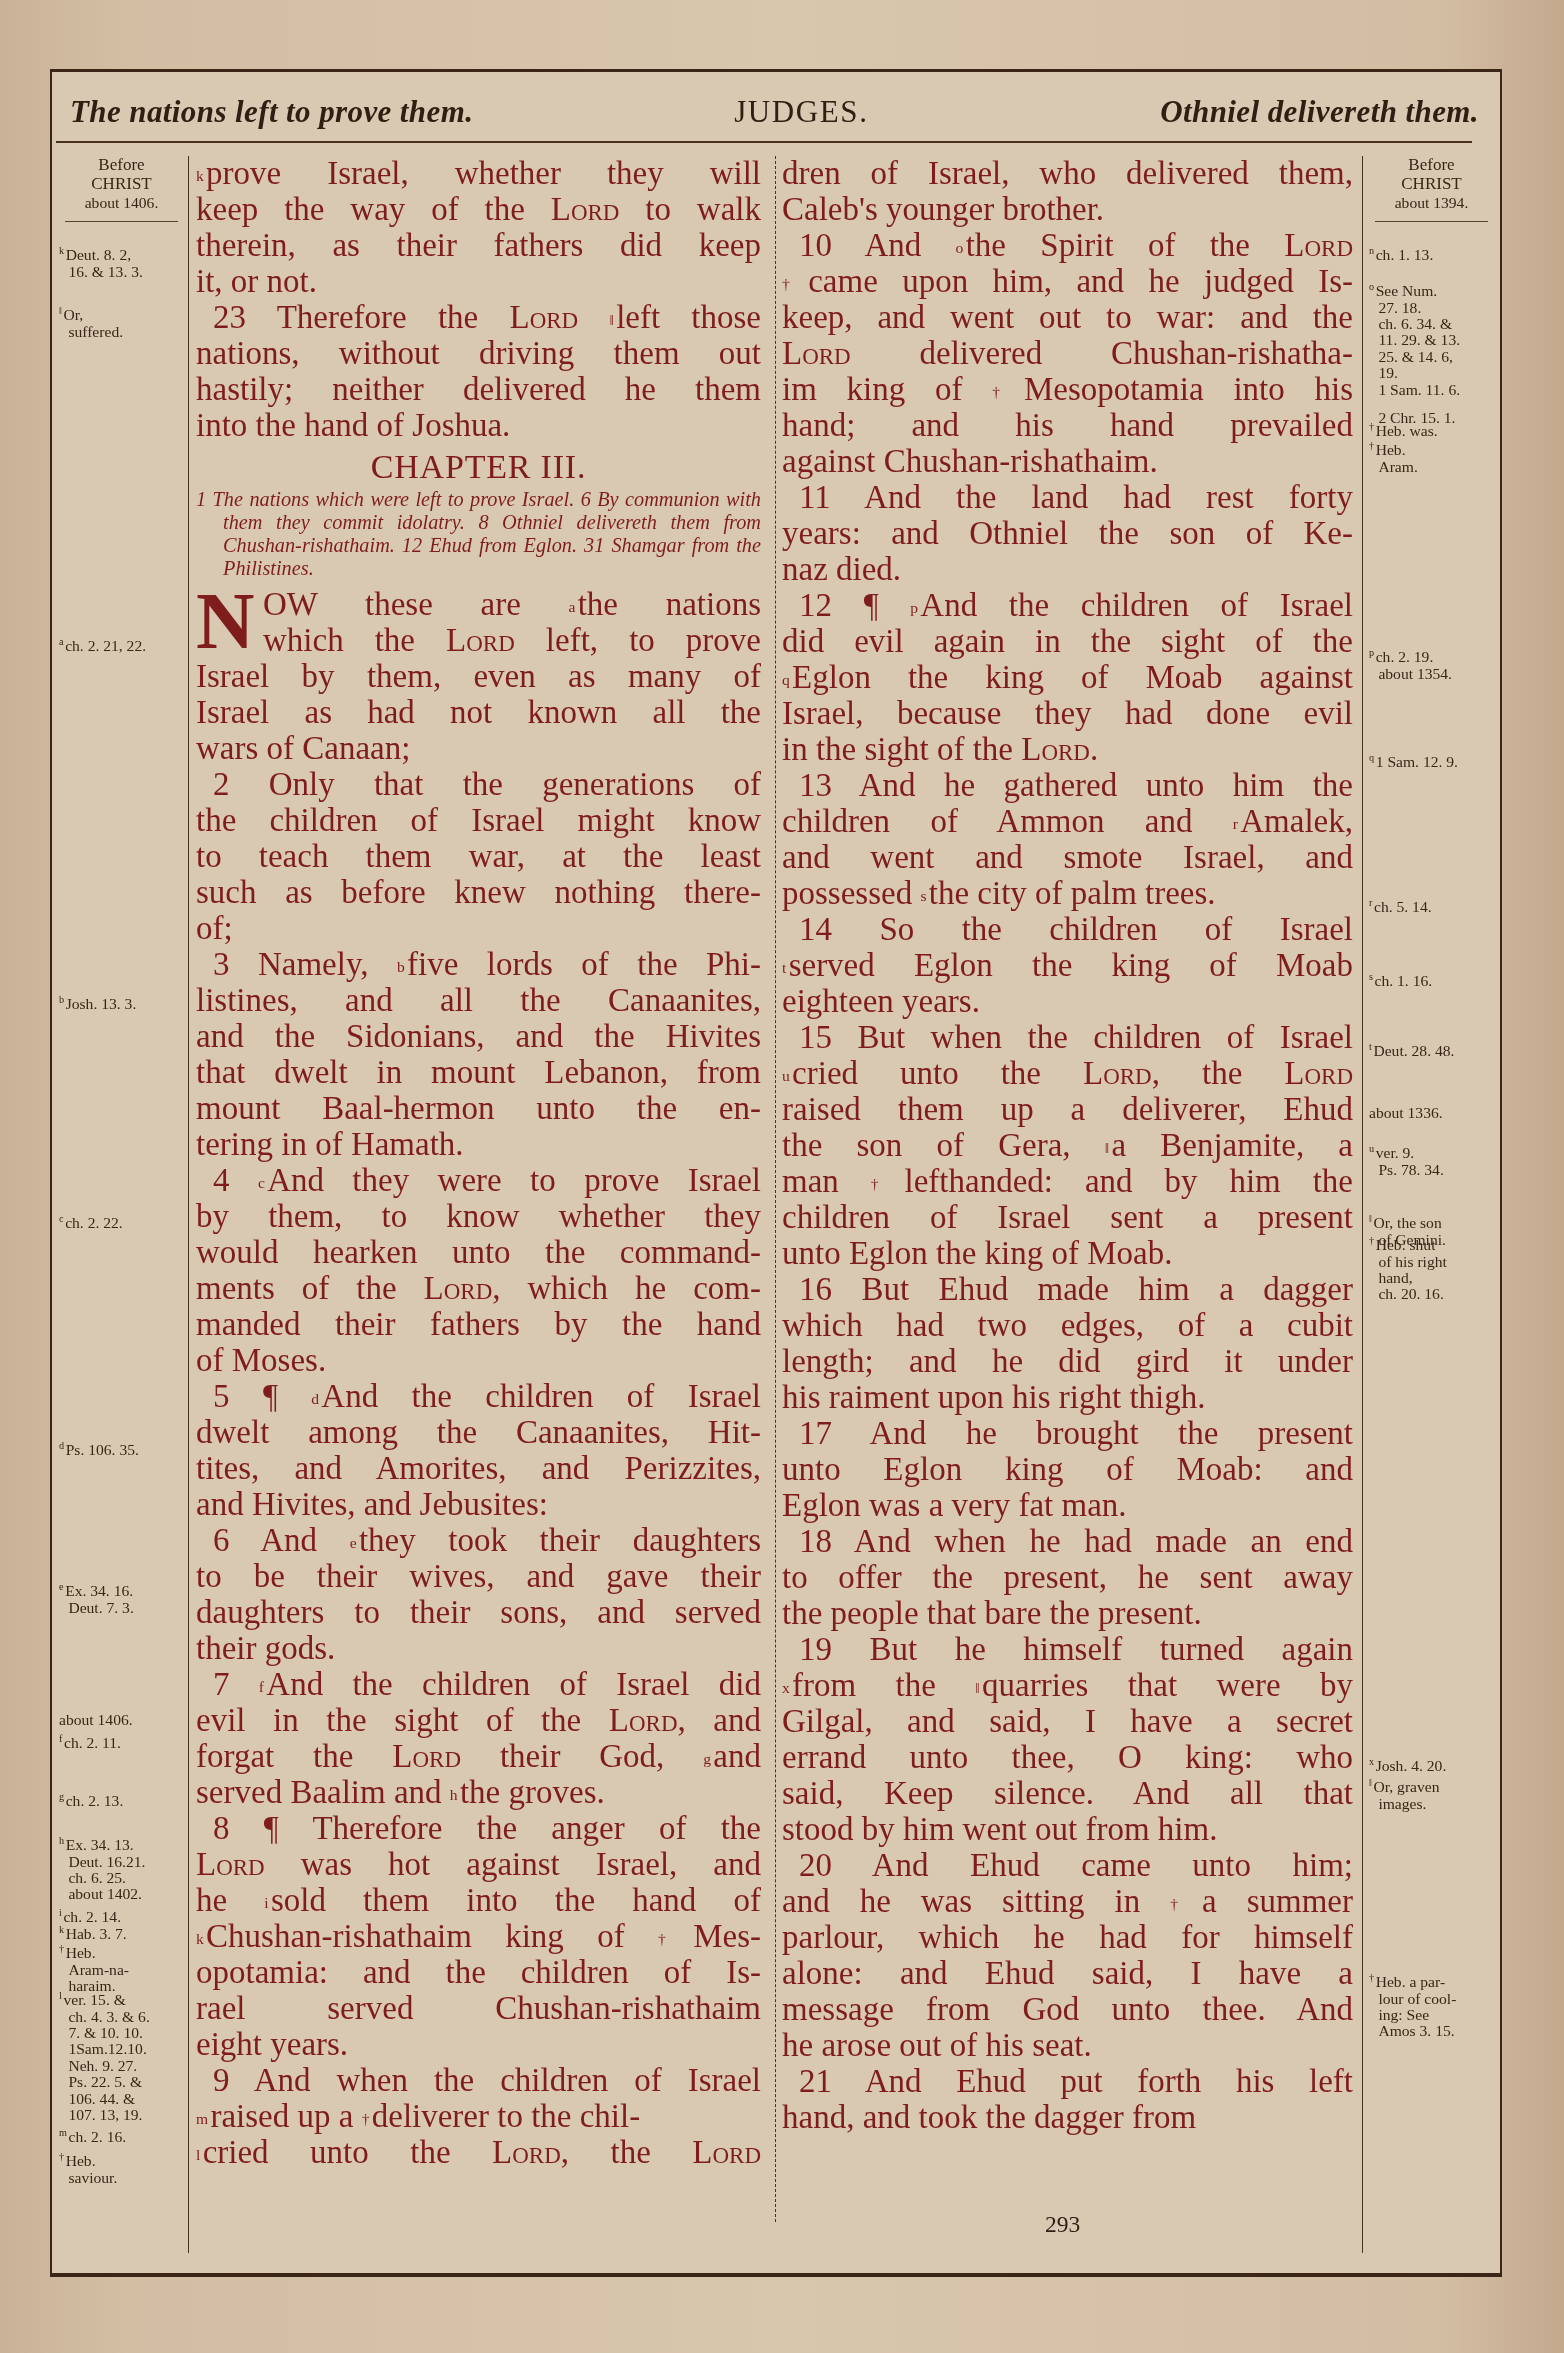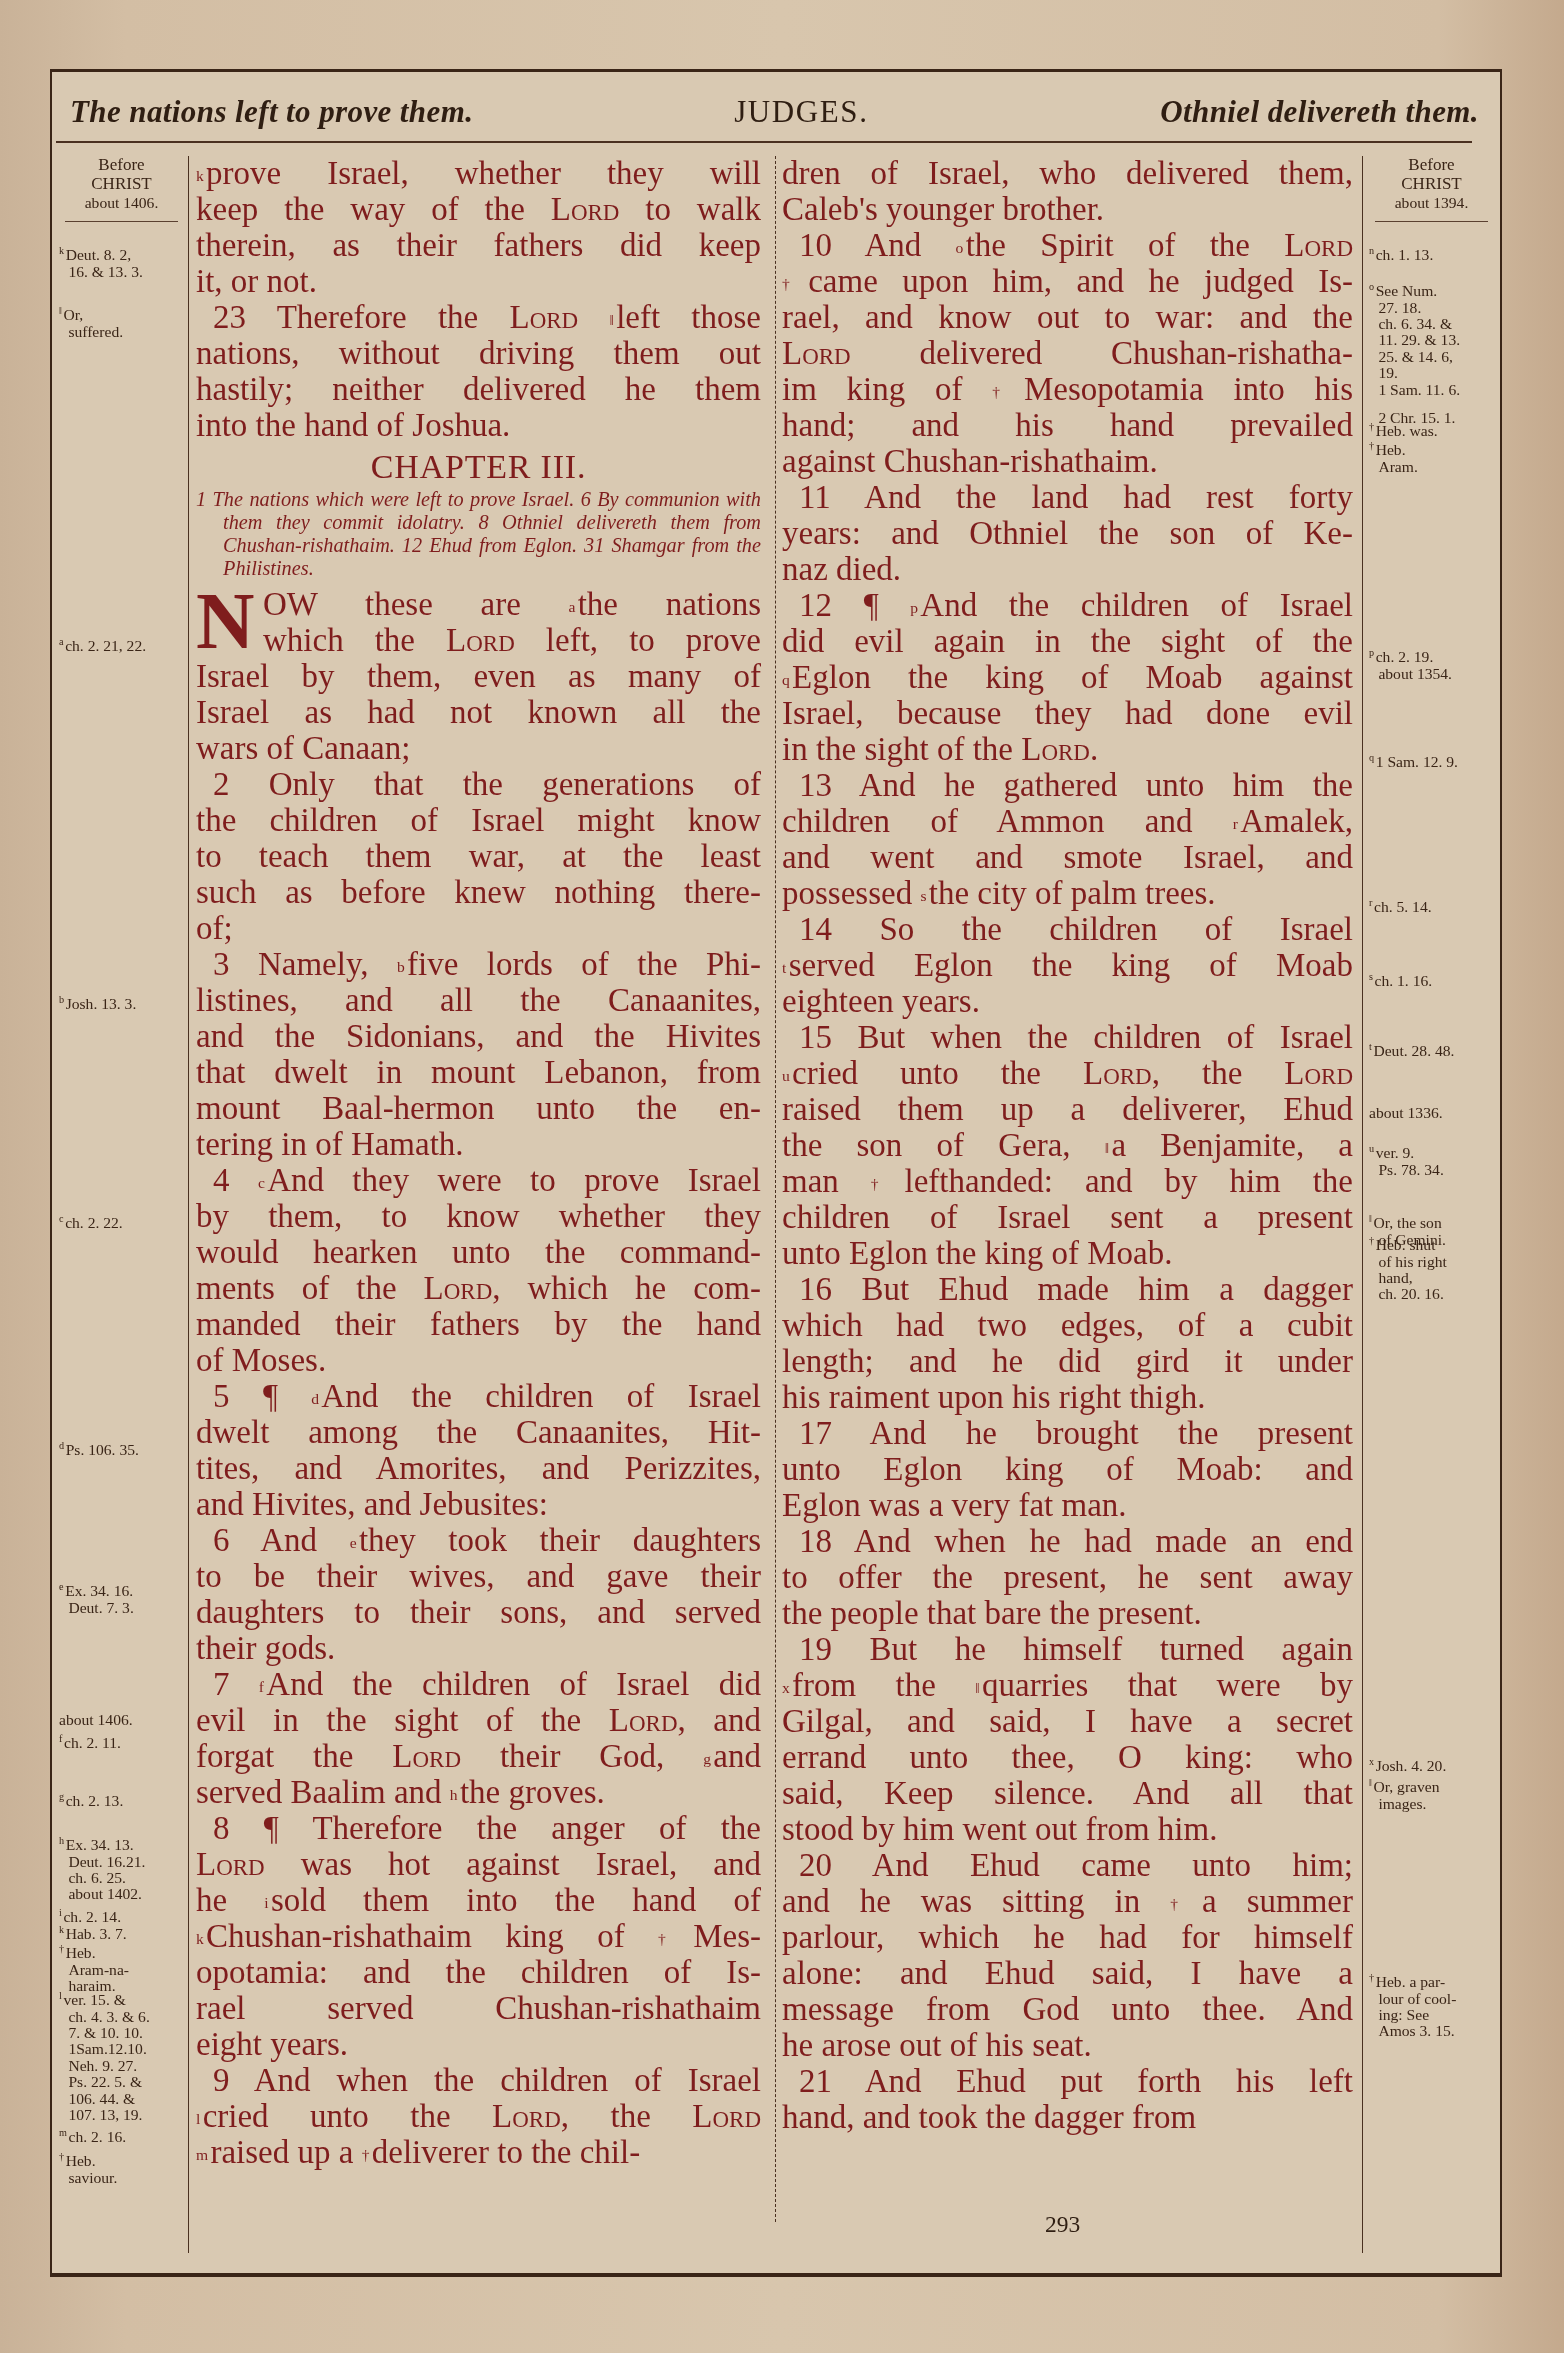--- a/index.html
+++ b/index.html
@@ -268,30 +268,30 @@
       <span class="line">forgat the <span class="sc">Lord</span> their God, <span class="sup">g</span>and</span>
       <span class="line last">served Baalim and <span class="sup">h</span>the groves.</span>
       <span class="line indent">8 ¶ Therefore the anger of the</span>
       <span class="line"><span class="sc">Lord</span> was hot against Israel, and</span>
       <span class="line">he <span class="sup">i</span>sold them into the hand of</span>
       <span class="line"><span class="sup">k</span>Chushan-rishathaim king of <span class="sup">†</span>Mes-</span>
       <span class="line">opotamia: and the children of Is-</span>
       <span class="line">rael served Chushan-rishathaim</span>
       <span class="line last">eight years.</span>
       <span class="line indent">9 And when the children of Israel</span>
+      <span class="line last"><span class="sup">m</span>raised up a <span class="sup">†</span>deliverer to the chil-</span>
       <span class="line"><span class="sup">l</span>cried unto the <span class="sc">Lord</span>, the <span class="sc">Lord</span></span>
-      <span class="line last"><span class="sup">m</span>raised up a <span class="sup">†</span>deliverer to the chil-</span>
     </div>
   </div>
 <div class="col-text" id="right-col" style="left:782px; top:155px; width:571px;">
     <span class="line">dren of Israel, who delivered them,</span>
     <span class="line last">Caleb's younger brother.</span>
     <span class="line indent">10 And <span class="sup">o</span>the Spirit of the <span class="sc">Lord</span></span>
     <span class="line"><span class="sup">†</span>came upon him, and he judged Is-</span>
-    <span class="line">rael, and know out to war: and the</span>
+    <span class="line">keep, and went out to war: and the</span>
     <span class="line"><span class="sc">Lord</span> delivered Chushan-rishatha-</span>
     <span class="line">im king of <span class="sup">†</span>Mesopotamia into his</span>
     <span class="line">hand; and his hand prevailed</span>
     <span class="line last">against Chushan-rishathaim.</span>
     <span class="line indent">11 And the land had rest forty</span>
     <span class="line">years: and Othniel the son of Ke-</span>
     <span class="line last">naz died.</span>
     <span class="line indent">12 ¶ <span class="sup">p</span>And the children of Israel</span>
     <span class="line">did evil again in the sight of the</span>
     <span class="line"><span class="sup">q</span>Eglon the king of Moab against</span>

